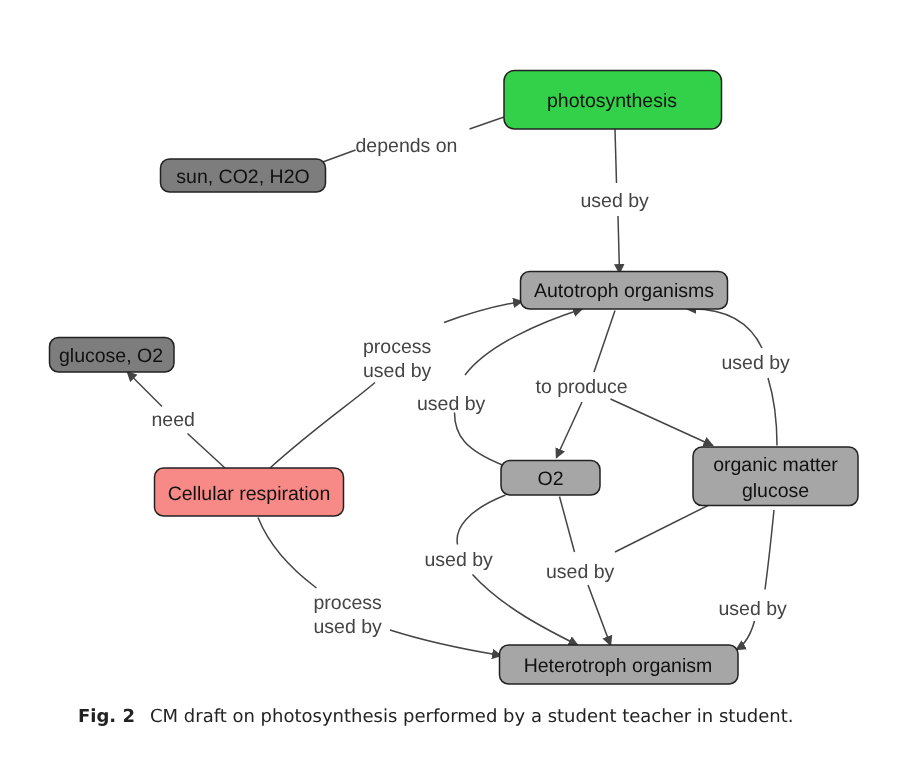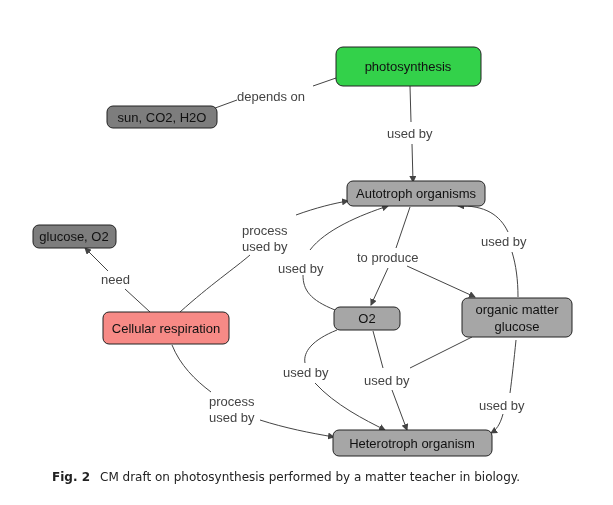--- a/index.html
+++ b/index.html
@@ -89,14 +89,14 @@
     <text class="node-text" x="517" y="314" text-anchor="middle">organic matter</text>
     <text class="node-text" x="517" y="331" text-anchor="middle">glucose</text>
   </g>
   <g>
     <rect x="333" y="430" width="159" height="26" rx="6" fill="#a6a6a6" stroke="#222" stroke-width="1"></rect>
     <text class="node-text" x="412" y="448" text-anchor="middle">Heterotroph  organism</text>
   </g>
 </svg>
 
 <div class="caption">
-  <b>Fig. 2</b><span>CM draft on photosynthesis performed by a matter teacher in biology.</span>
+  <b>Fig. 2</b><span>CM draft on photosynthesis performed by a student teacher in student.</span>
 </div>
 
 </body></html>

